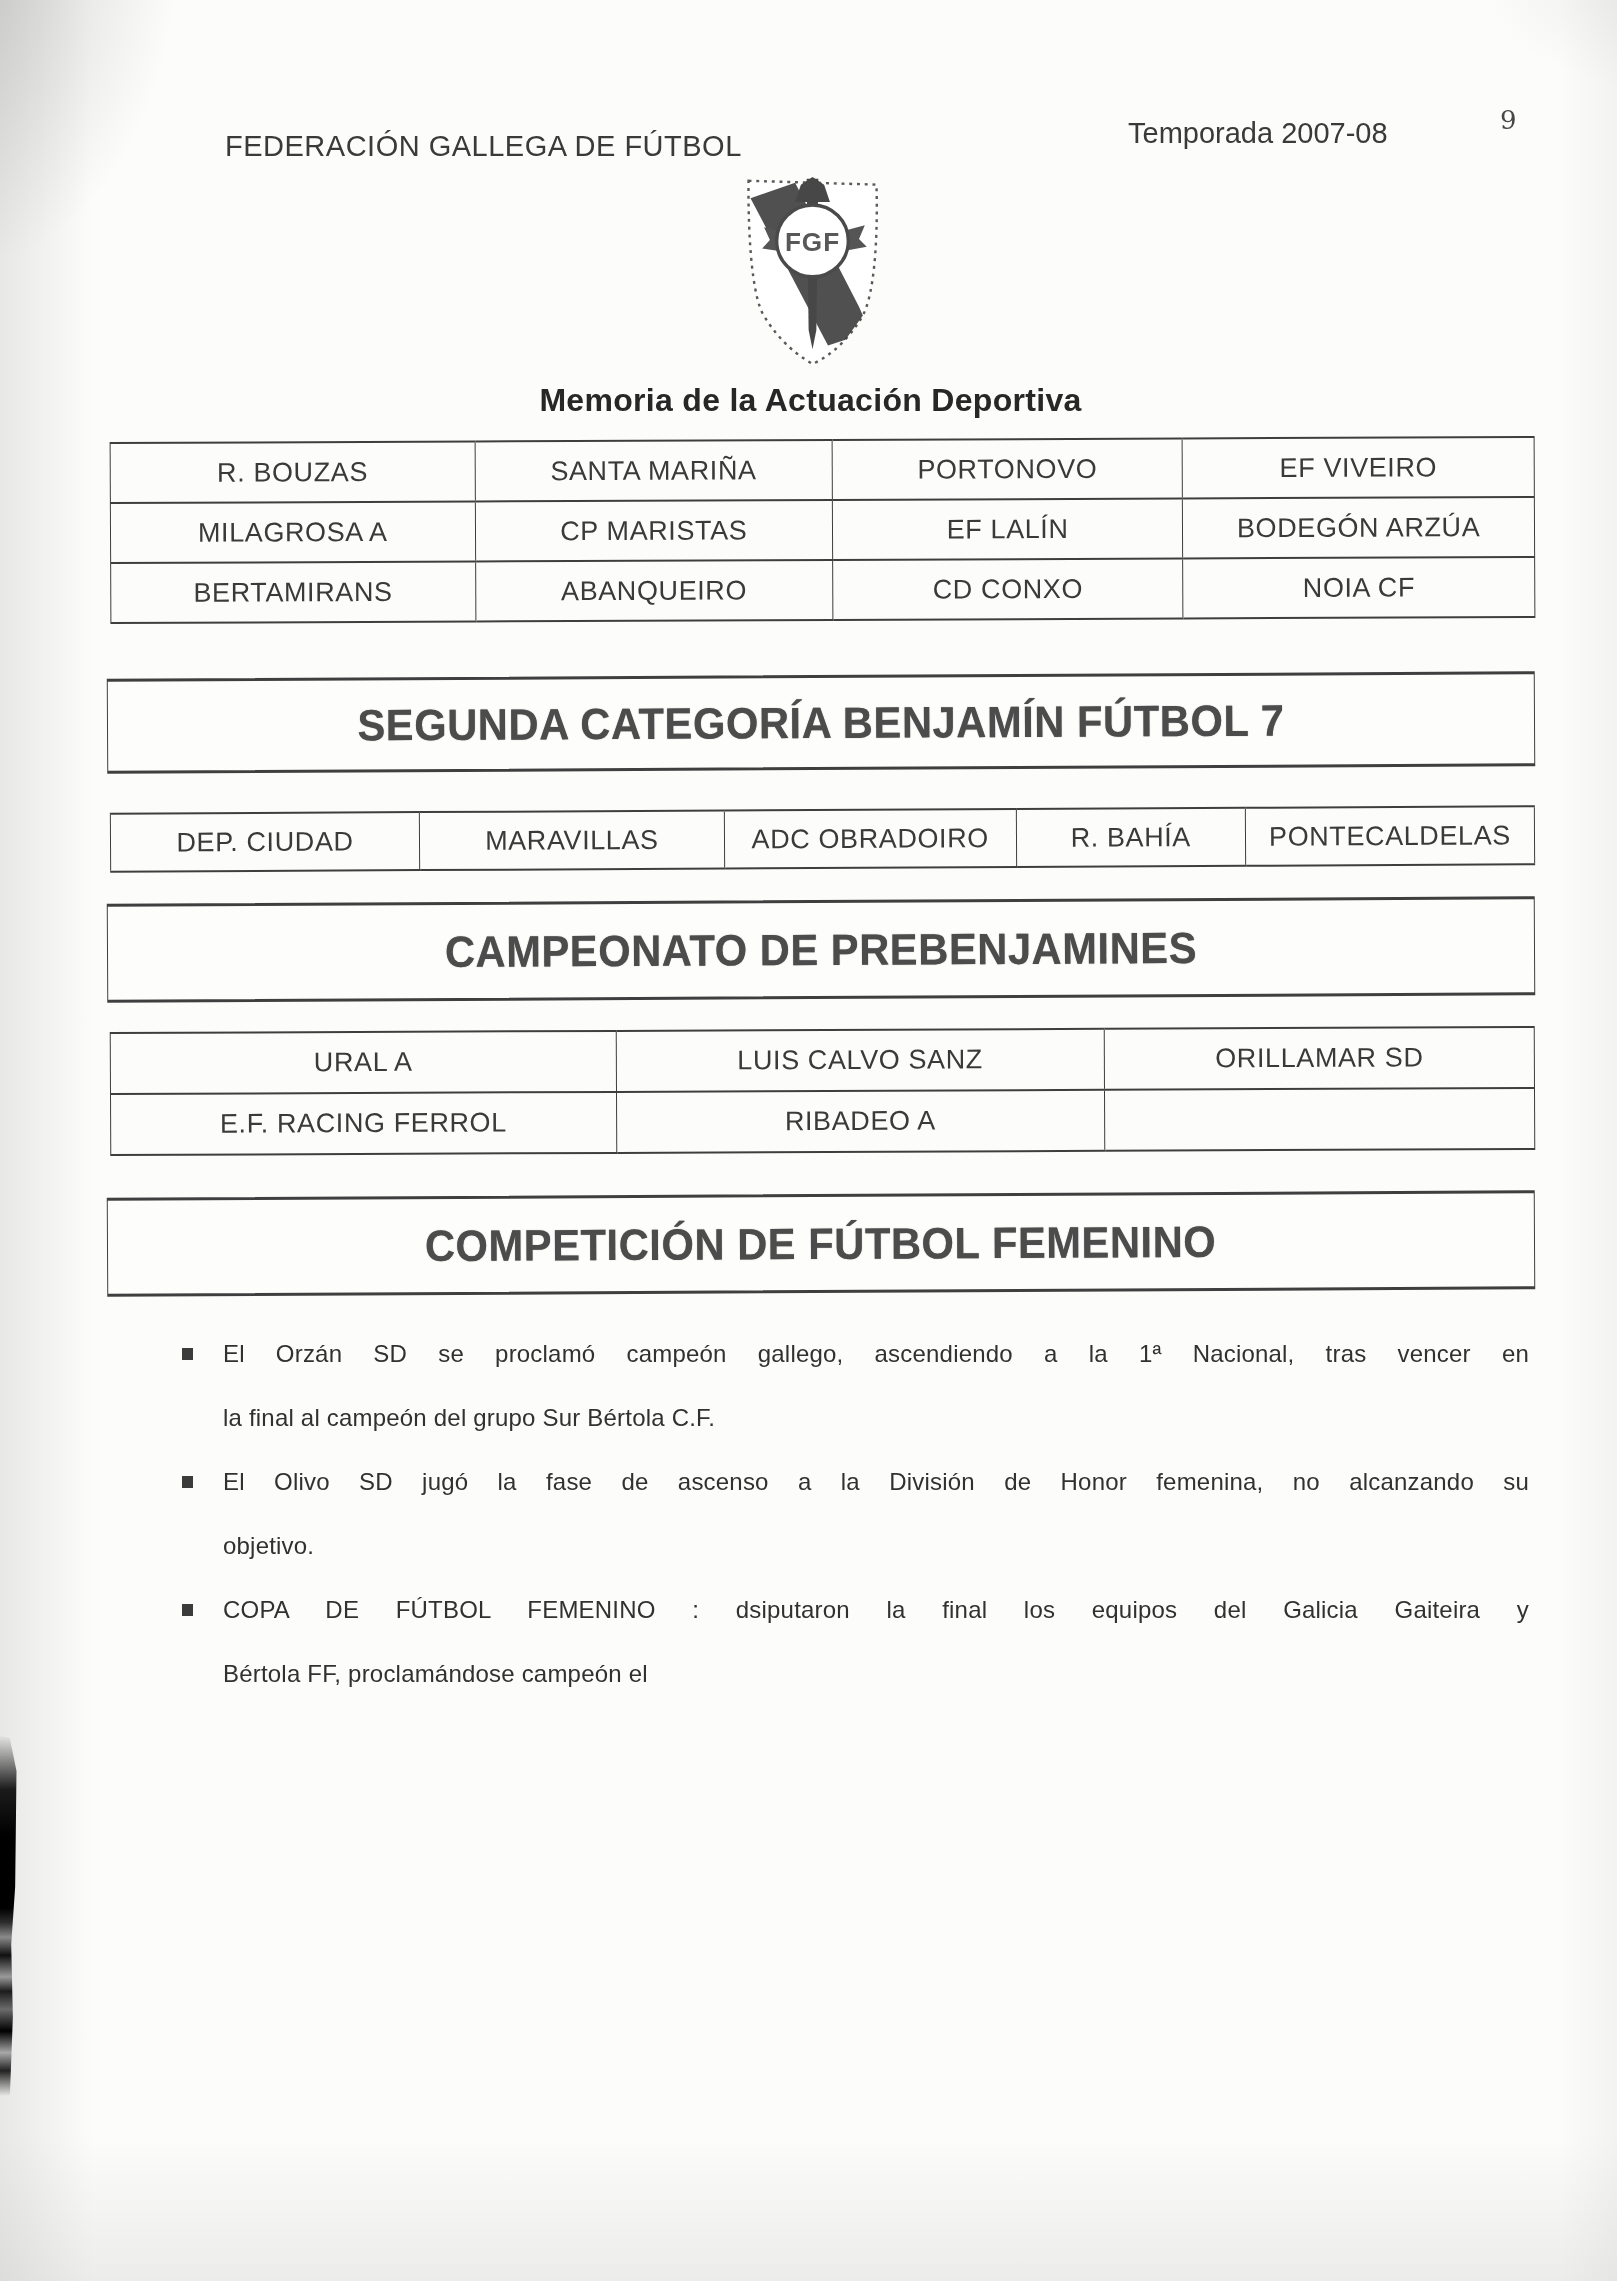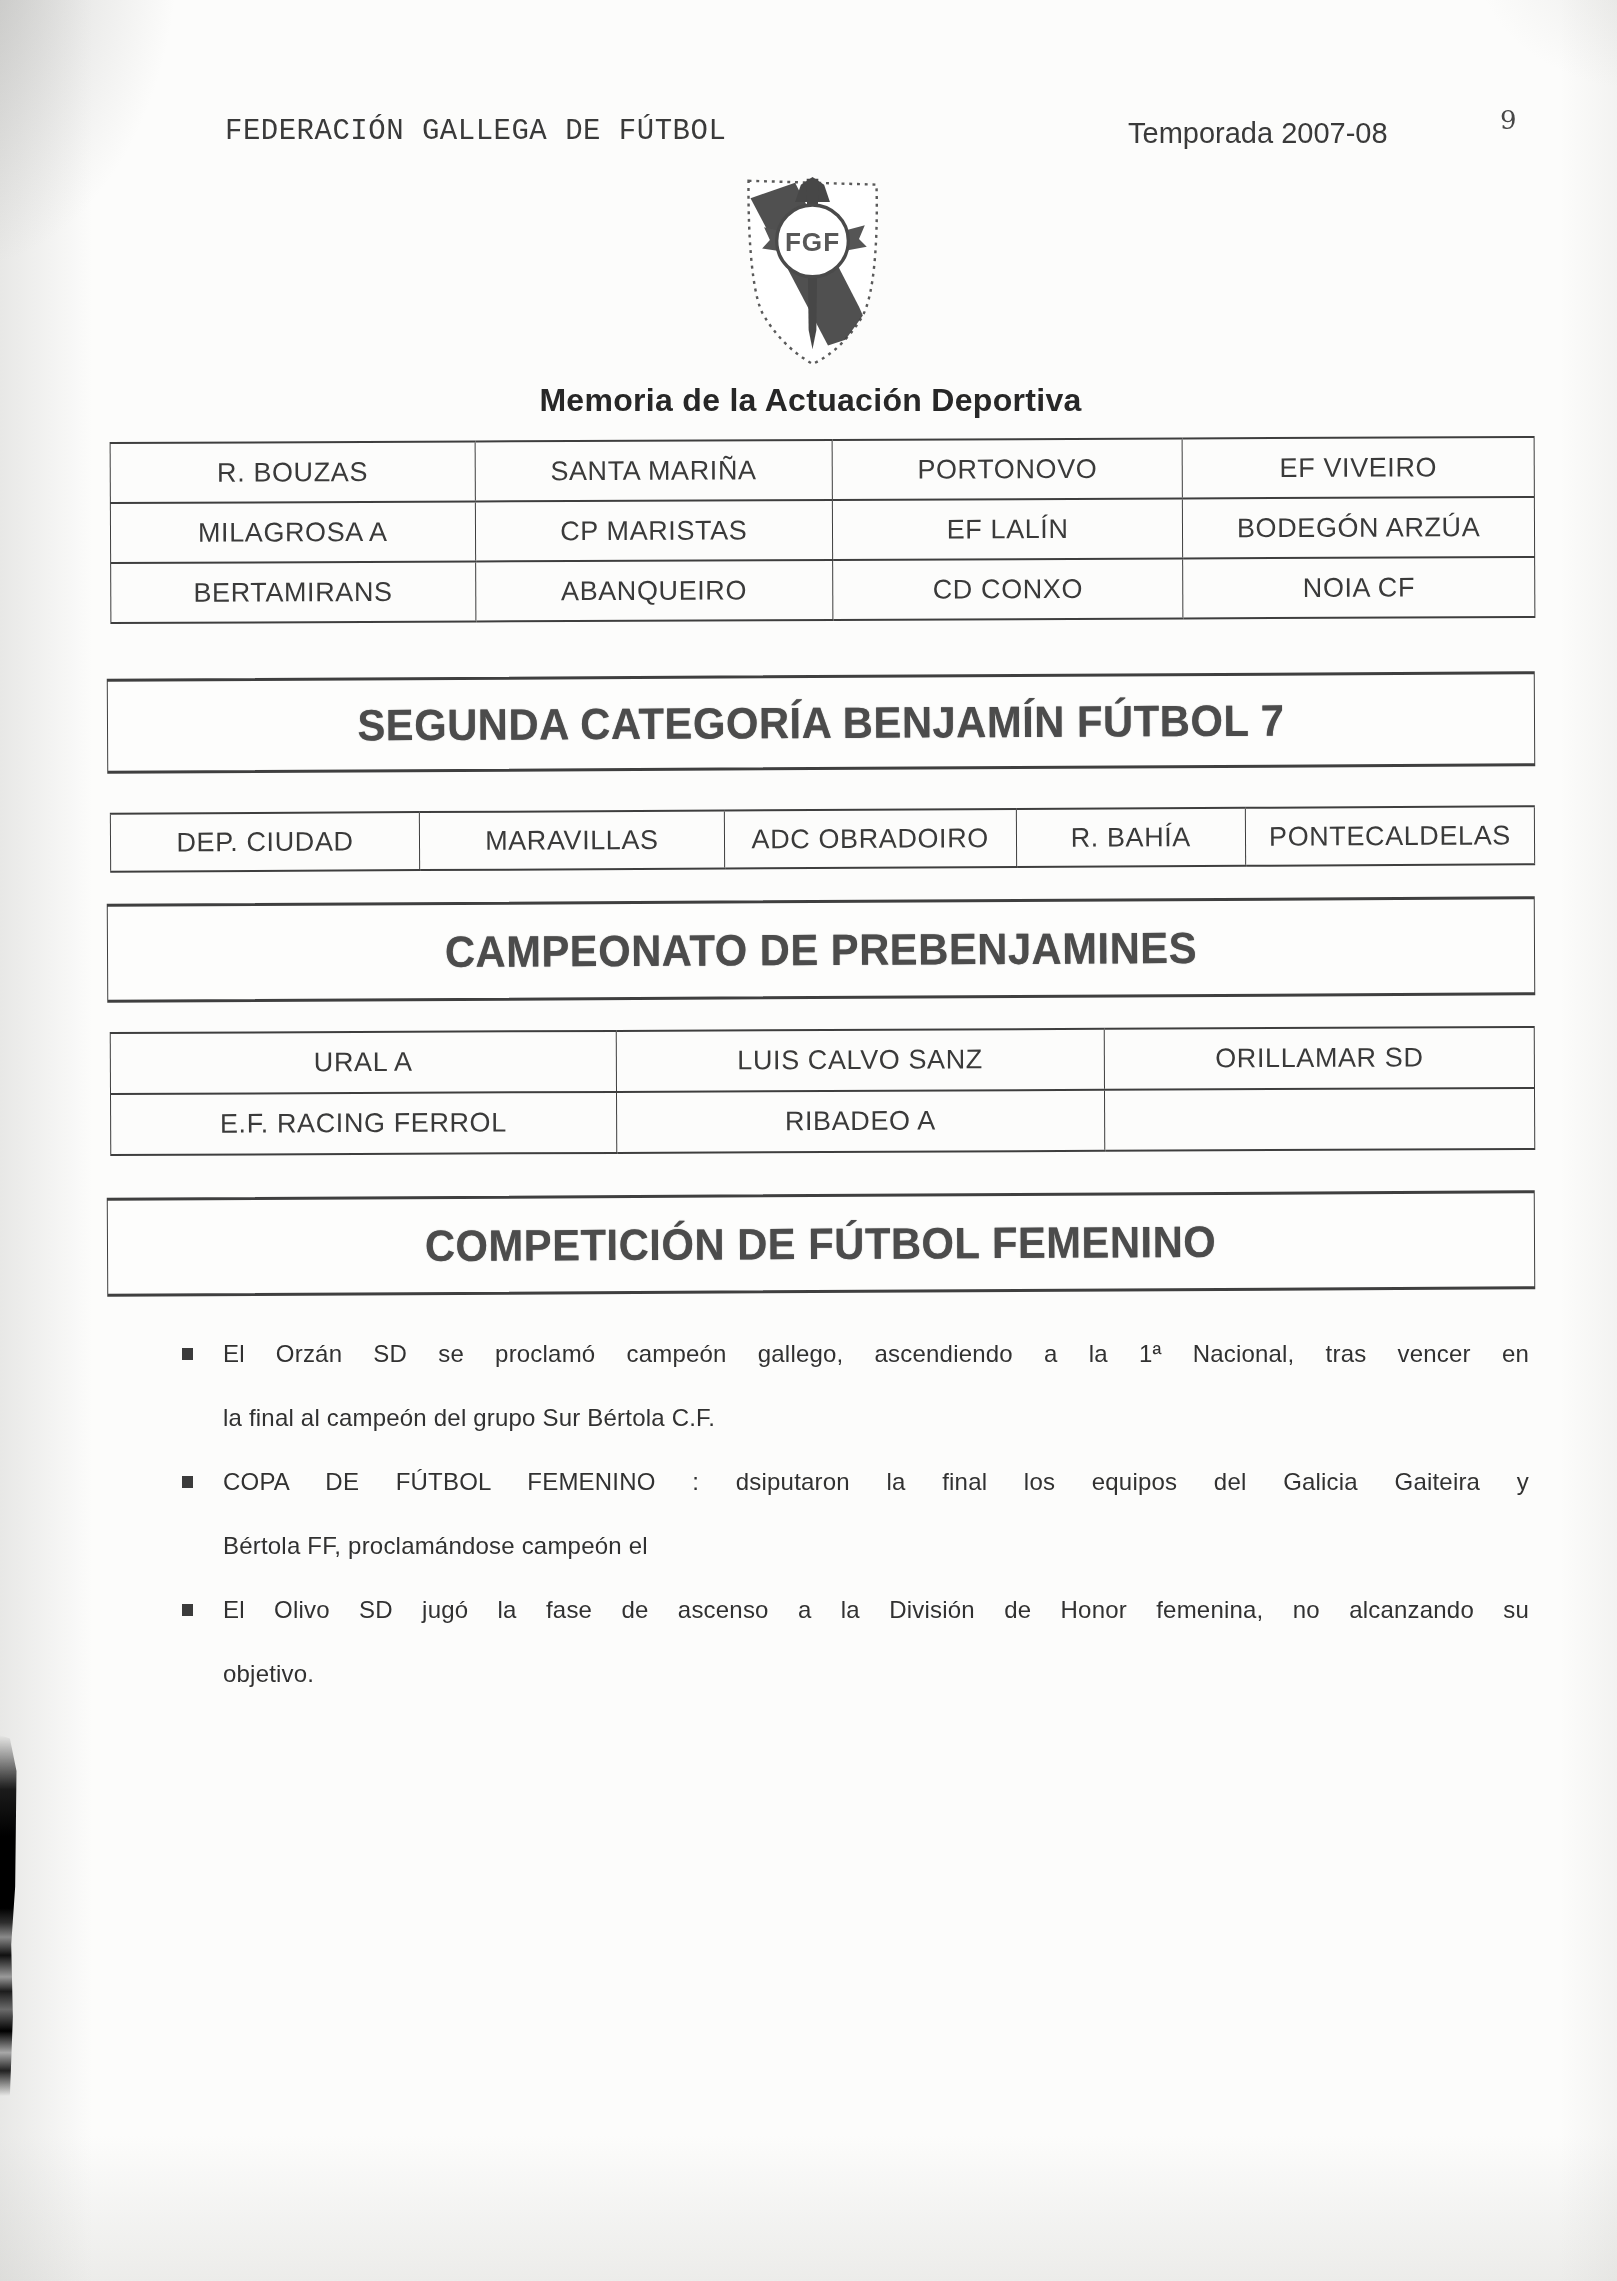--- a/index.html
+++ b/index.html
@@ -23,21 +23,21 @@
     position:absolute;left:0;top:1735px;width:16.5px;height:361px;
     background:linear-gradient(to bottom,
       rgba(0,0,0,0) 0%, rgba(110,110,110,.65) 6%, #1b1b1b 15%, #000 28%, #000 48%,
       #2e2e2e 52%, #8a8a8a 56%, #101010 61%, #9a9a9a 67%, #1c1c1c 71%,
       #6b6b6b 76%, #000 82%, #a8a8a8 88%, #222 93%, rgba(80,80,80,.55) 97%, rgba(0,0,0,0) 100%);
     border-top-right-radius:8.7px;border-bottom-right-radius:6.8px;
     clip-path:polygon(0 0,60% 1%,100% 10%,92% 42%,68% 58%,78% 78%,60% 100%,0 100%);
     filter:blur(0.6px);
   }
   
-  .hdr-left{position:absolute;left:225px;top:115px;font-size:29px;letter-spacing:0.5px;color:#3a3a3a;font-family:Liberation Mono, monospace;}
+  .hdr-left{position:absolute;left:225px;top:130px;font-size:29px;letter-spacing:0.5px;color:#3a3a3a;}
   .hdr-right{position:absolute;left:1128px;top:117px;font-size:29px;color:#3a3a3a;}
   .page-num{position:absolute;left:1500px;top:105px;font-size:26px;font-family:"DejaVu Serif", serif;color:#474747;}
   
   .logo{position:absolute;left:735px;top:165px;width:155px;height:204px;}
   
   .doc-title{
     position:absolute;left:0;top:382px;width:1621px;text-align:center;
     font-size:32px;font-weight:bold;color:#272727;letter-spacing:0.3px;
   }
   
@@ -187,24 +187,24 @@
   </div>
 
   <div class="bullets">
     <div class="bullet-item">
       <span class="sq"></span>
       <span class="line just">El Orzán SD se proclamó campeón gallego, ascendiendo a la 1ª Nacional, tras vencer en</span>
       <span class="line">la final al campeón del grupo Sur Bértola C.F.</span>
     </div>
     <div class="bullet-item">
       <span class="sq"></span>
+      <span class="line just">El Olivo SD jugó la fase de ascenso a la División de Honor femenina, no alcanzando su</span>
+      <span class="line">objetivo.</span>
+    </div>
+    <div class="bullet-item">
+      <span class="sq"></span>
       <span class="line just">COPA DE FÚTBOL FEMENINO : dsiputaron la final los equipos del Galicia Gaiteira y</span>
       <span class="line">Bértola FF, proclamándose campeón el</span>
     </div>
-    <div class="bullet-item">
-      <span class="sq"></span>
-      <span class="line just">El Olivo SD jugó la fase de ascenso a la División de Honor femenina, no alcanzando su</span>
-      <span class="line">objetivo.</span>
-    </div>
   </div>
 
 </div>
 
 
 </body></html>

